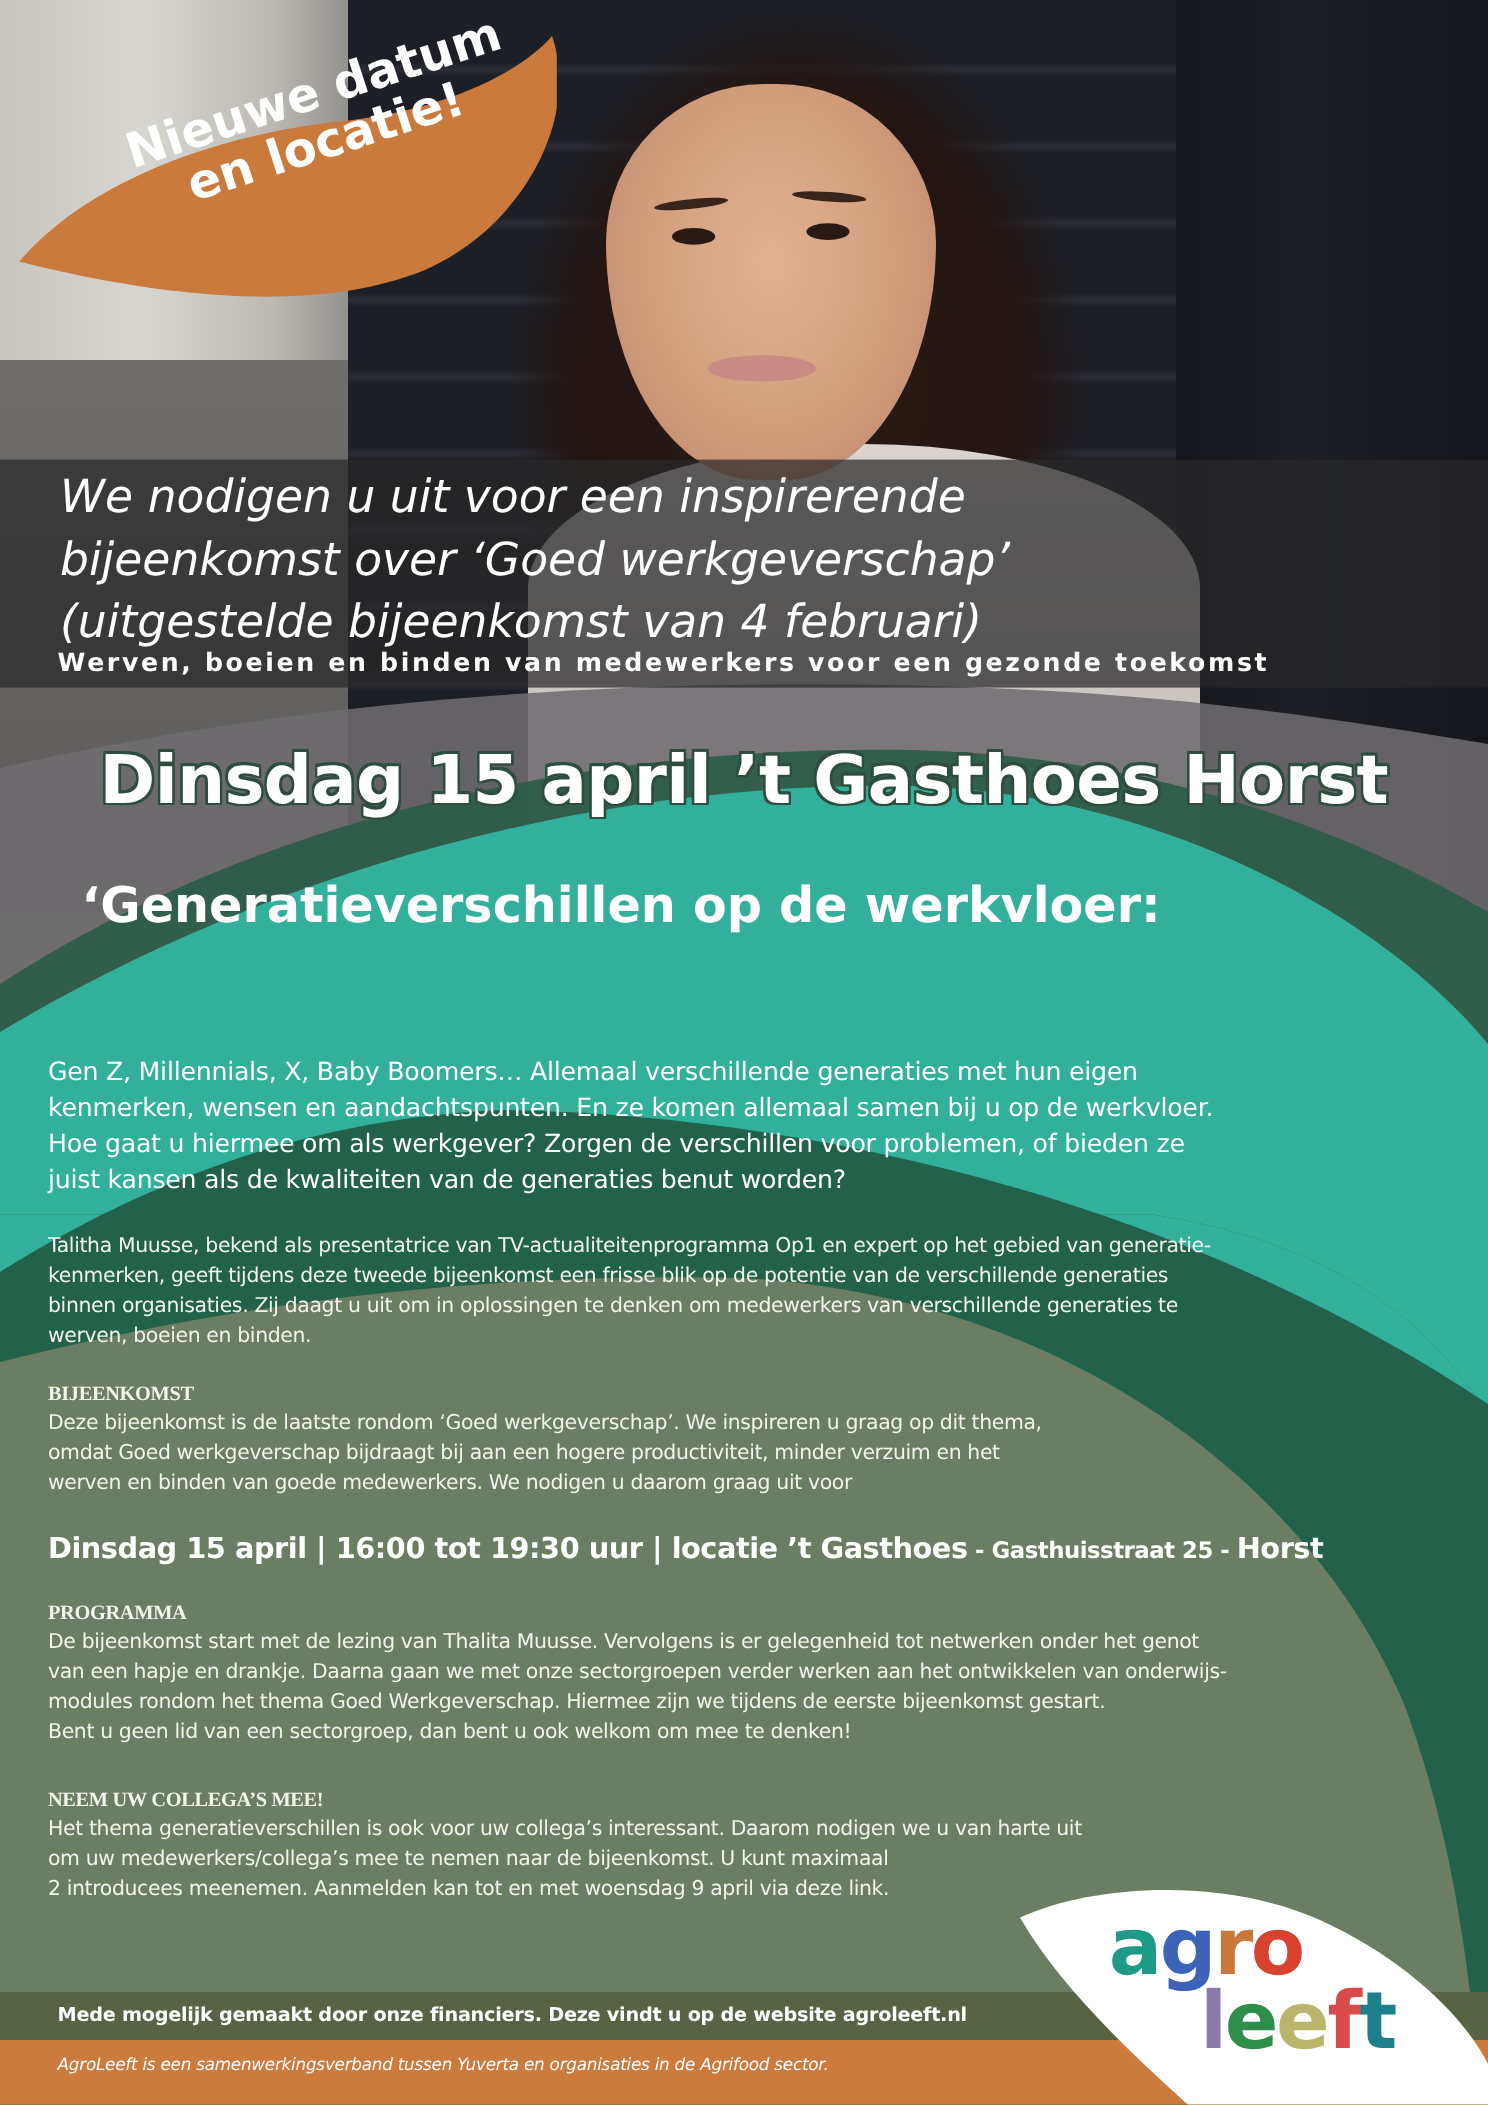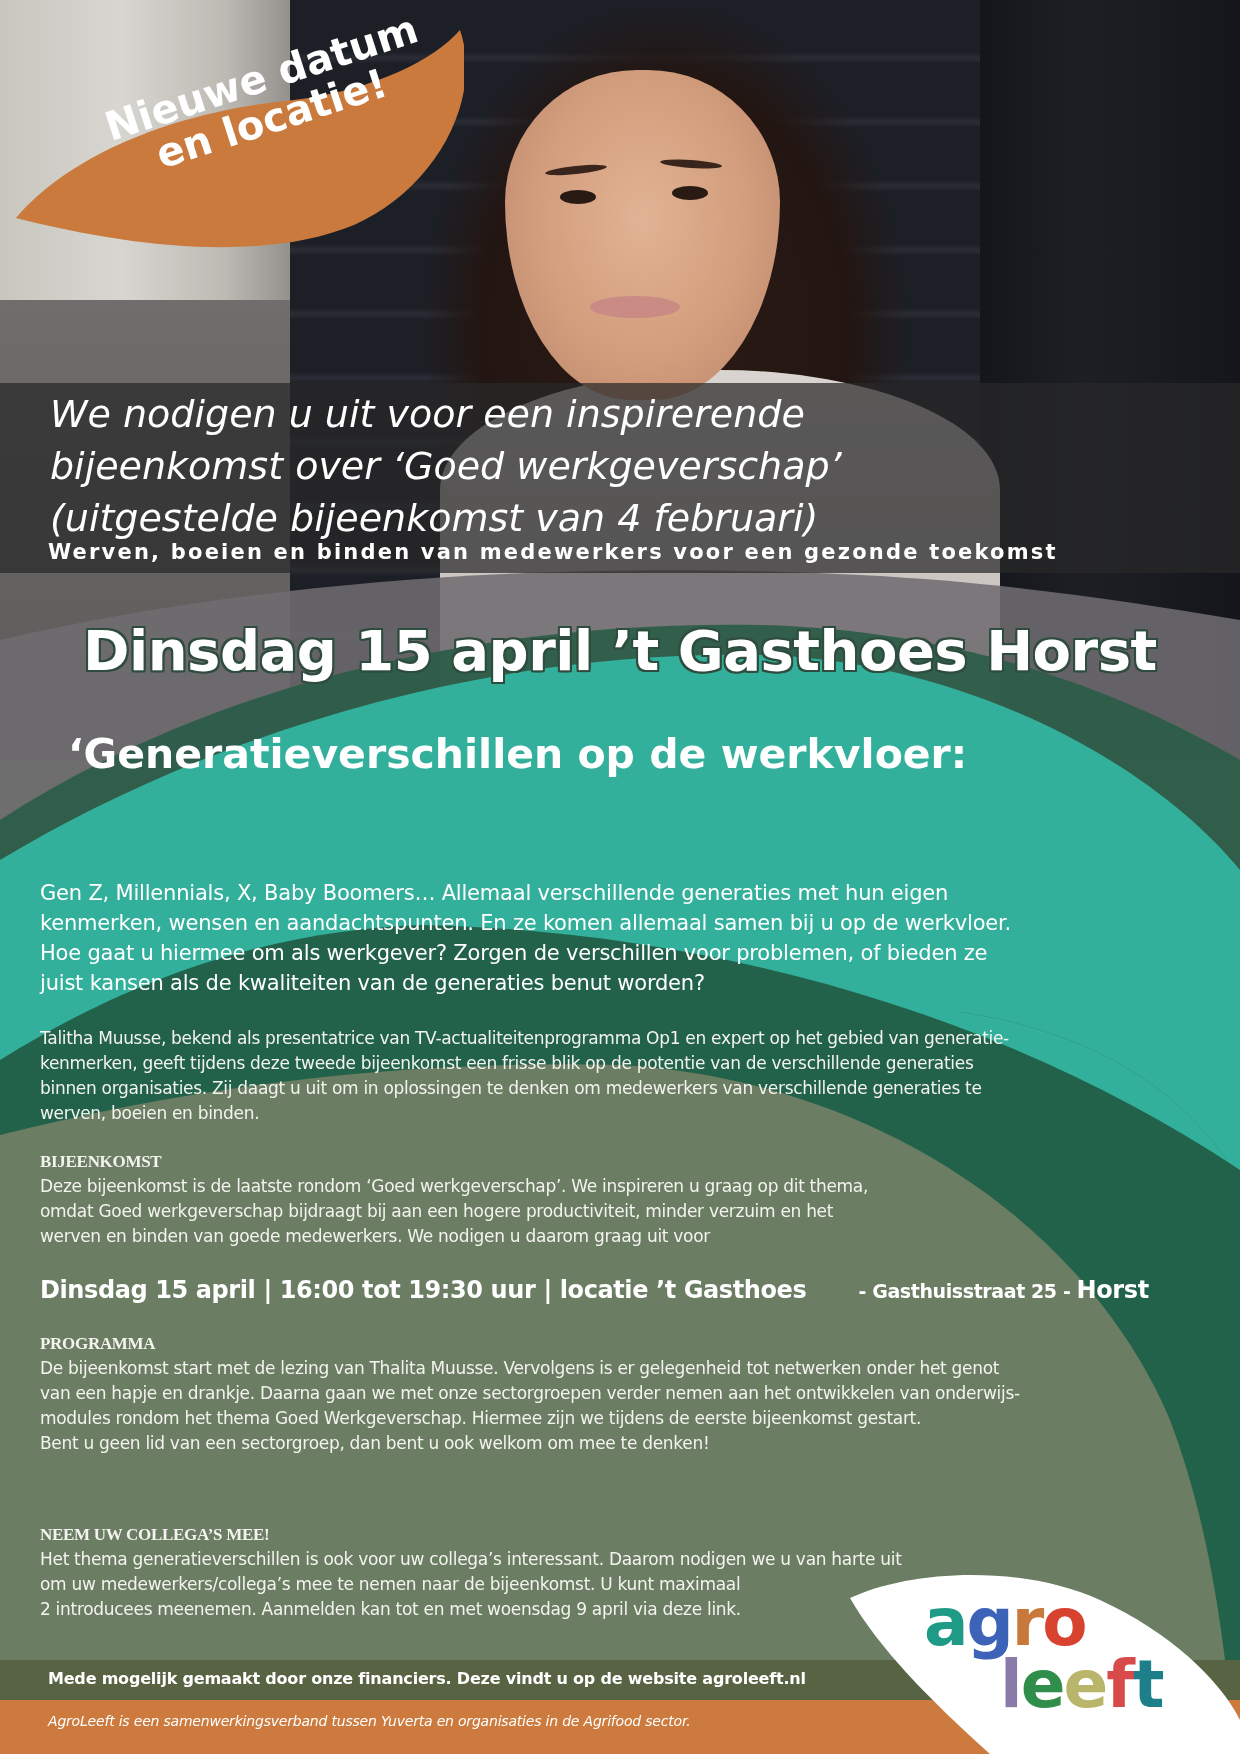--- a/index.html
+++ b/index.html
@@ -53,23 +53,23 @@
     text-shadow: -2px -2px 0 #2e4d3e, 2px -2px 0 #2e4d3e, -2px 2px 0 #2e4d3e, 2px 2px 0 #2e4d3e, 0 2px 0 #2e4d3e, 0 -2px 0 #2e4d3e, 2px 0 0 #2e4d3e, -2px 0 0 #2e4d3e; margin-left: 43px; }
   .topic { position: absolute; left: 40px; top: 726px; width: 1100px; color: #fff; font-family: "DejaVu Sans", sans-serif; font-weight: bold;
     font-size: 41px; line-height: 56px; margin-left: 28px; }
   .lead { position: absolute; left: 40px; top: 878px; width: 1140px; color: #fff; font-family: "DejaVu Sans", sans-serif; font-weight: normal;
     font-size: 21px; line-height: 30px; letter-spacing: -0.2px; }
   .body-text { position: absolute; left: 40px; width: 1150px; color: #f4f4ef; font-family: "DejaVu Sans", sans-serif; font-size: 17px; line-height: 25px; letter-spacing: -0.3px; }
   .intro { top: 1026px; }
   .section-head { font-weight: bold; display: block; font-family: Liberation Serif, serif; }
   .sec-bijeenkomst { top: 1149px; }
   .event-line { position: absolute; left: 40px; top: 1276px; color: #fff; font-family: "DejaVu Sans", sans-serif; font-weight: bold; font-size: 24px; letter-spacing: -0.4px; }
-  .event-line .small { font-size: 19px; margin-left: 46px; }
+  .event-line .small { font-size: 19px; }
   .sec-programma { top: 1331px; }
-  .sec-collegas { top: 1487px; margin-top: 35px; }
+  .sec-collegas { top: 1487px; }
 
   
   .footer-bar { position: absolute; left: 0; top: 1660px; width: 1240px; height: 40px; background: #586343; }
   .footer-text { position: absolute; left: 48px; top: 1669px; color: #fff; font-family: "DejaVu Sans", sans-serif; font-weight: bold; font-size: 16px; letter-spacing: -0.2px; }
   .footer-orange { position: absolute; left: 0; top: 1700px; width: 1240px; height: 54px; background: #cc7a3e; }
   .footer-note { position: absolute; left: 48px; top: 1713px; color: #fff; font-family: "DejaVu Sans", sans-serif; font-style: italic; font-size: 14px; letter-spacing: -0.2px; }
 
   
   .logo-leaf { position: absolute; left: 850px; top: 1570px; width: 390px; height: 184px; }
   .logo-word { position: absolute; font-family: "DejaVu Sans", sans-serif; font-weight: bold; letter-spacing: -2px; }
@@ -155,21 +155,21 @@
     <div>werven en binden van goede medewerkers. We nodigen u daarom graag uit voor</div>
   </div>
 
   <div class="event-line">
     <span>Dinsdag 15 april</span><span> | </span><span>16:00 tot 19:30 uur</span><span> | </span><span>locatie ’t Gasthoes</span><span class="small"> - Gasthuisstraat 25 - </span><span>Horst</span>
   </div>
 
   <div class="body-text sec-programma">
     <span class="section-head">PROGRAMMA</span>
     <div>De bijeenkomst start met de lezing van Thalita Muusse. Vervolgens is er gelegenheid tot netwerken onder het genot</div>
-    <div>van een hapje en drankje. Daarna gaan we met onze sectorgroepen verder nemen aan het ontwikkelen van onderwijs-</div>
+    <div>van een hapje en drankje. Daarna gaan we met onze sectorgroepen verder werken aan het ontwikkelen van onderwijs-</div>
     <div>modules rondom het thema Goed Werkgeverschap. Hiermee zijn we tijdens de eerste bijeenkomst gestart.</div>
     <div>Bent u geen lid van een sectorgroep, dan bent u ook welkom om mee te denken!</div>
   </div>
 
   <div class="body-text sec-collegas">
     <span class="section-head">NEEM UW COLLEGA’S MEE!</span>
     <div>Het thema generatieverschillen is ook voor uw collega’s interessant.  Daarom nodigen we u van harte uit</div>
     <div>om uw medewerkers/collega’s mee te nemen naar de bijeenkomst.  U kunt maximaal</div>
     <div>2 introducees meenemen. Aanmelden kan tot en met woensdag 9 april via deze link.</div>
   </div>

